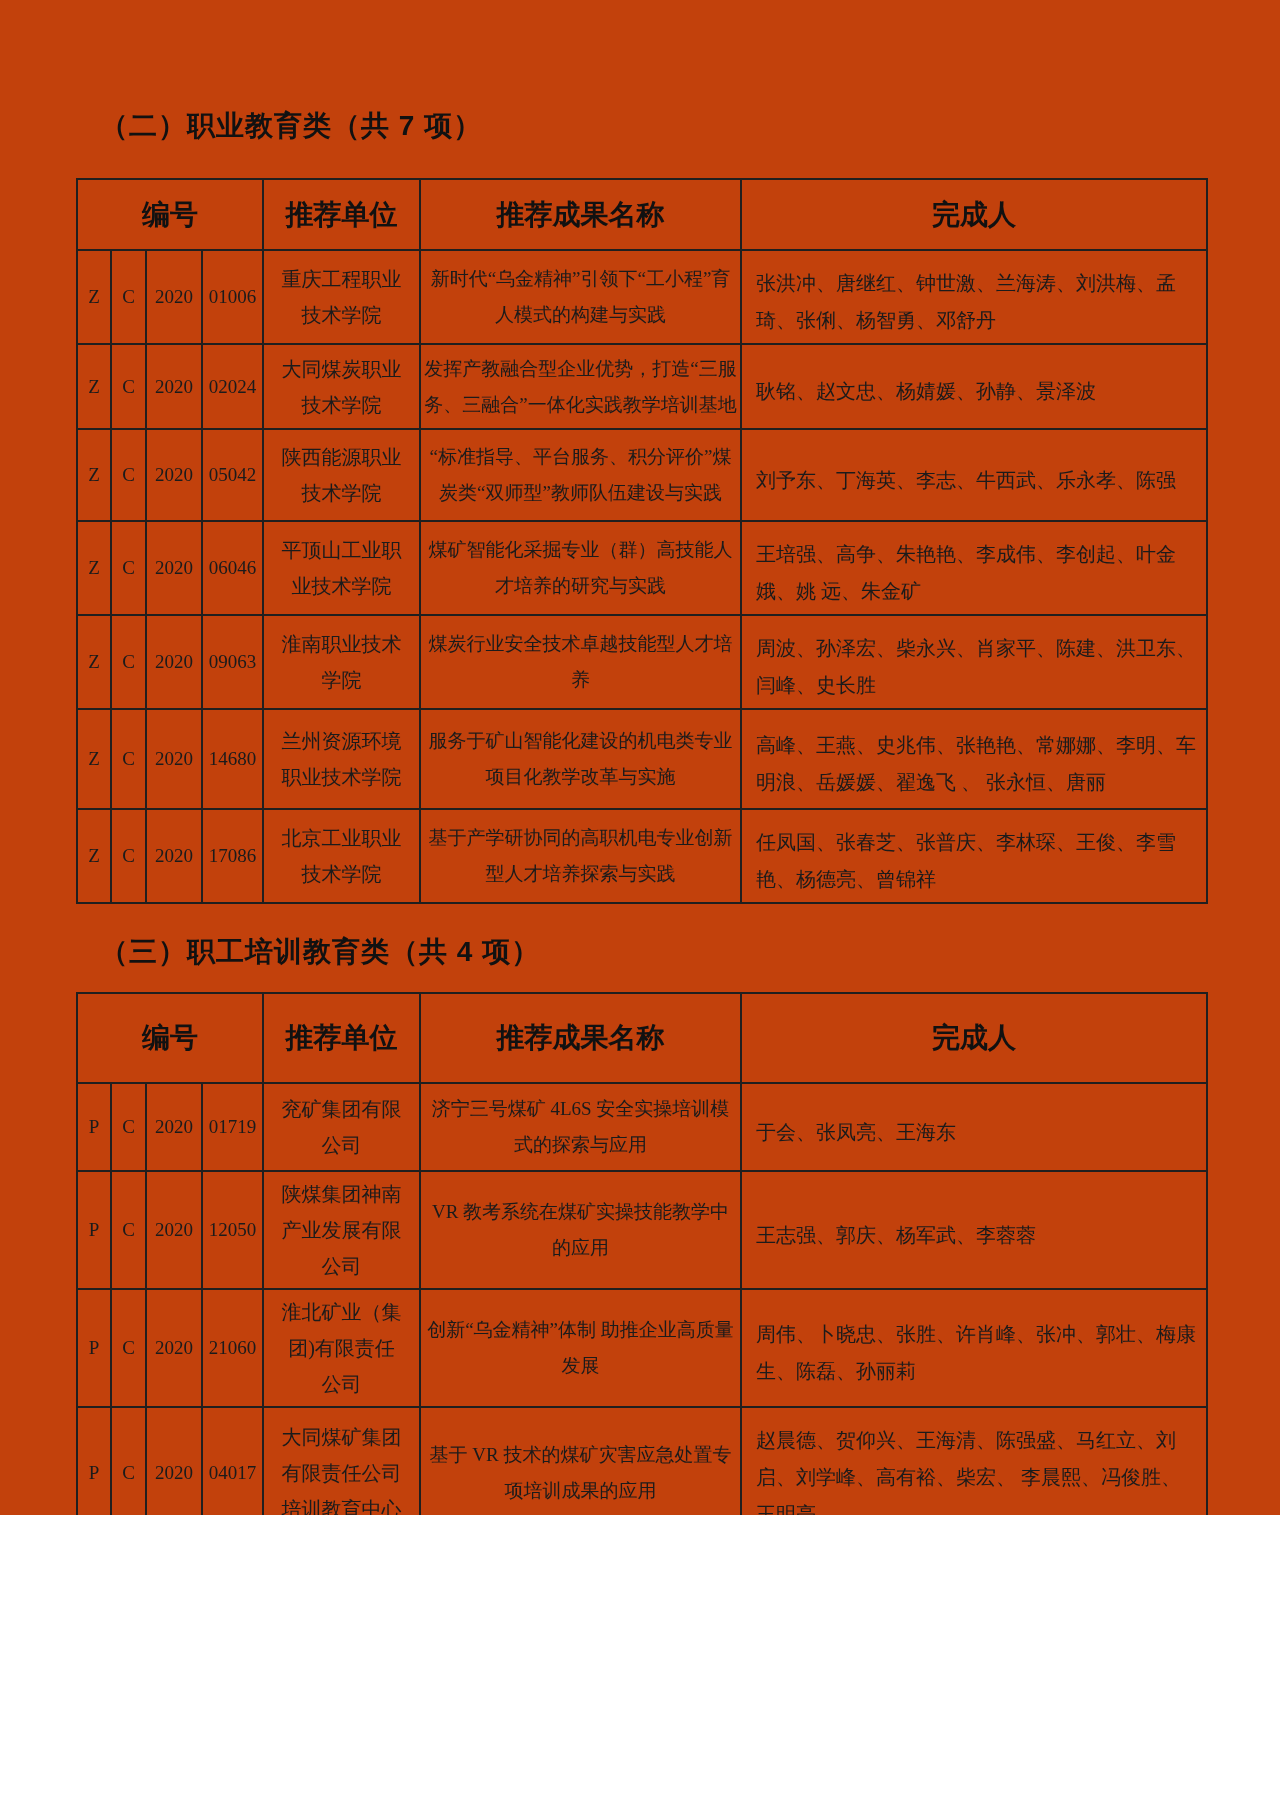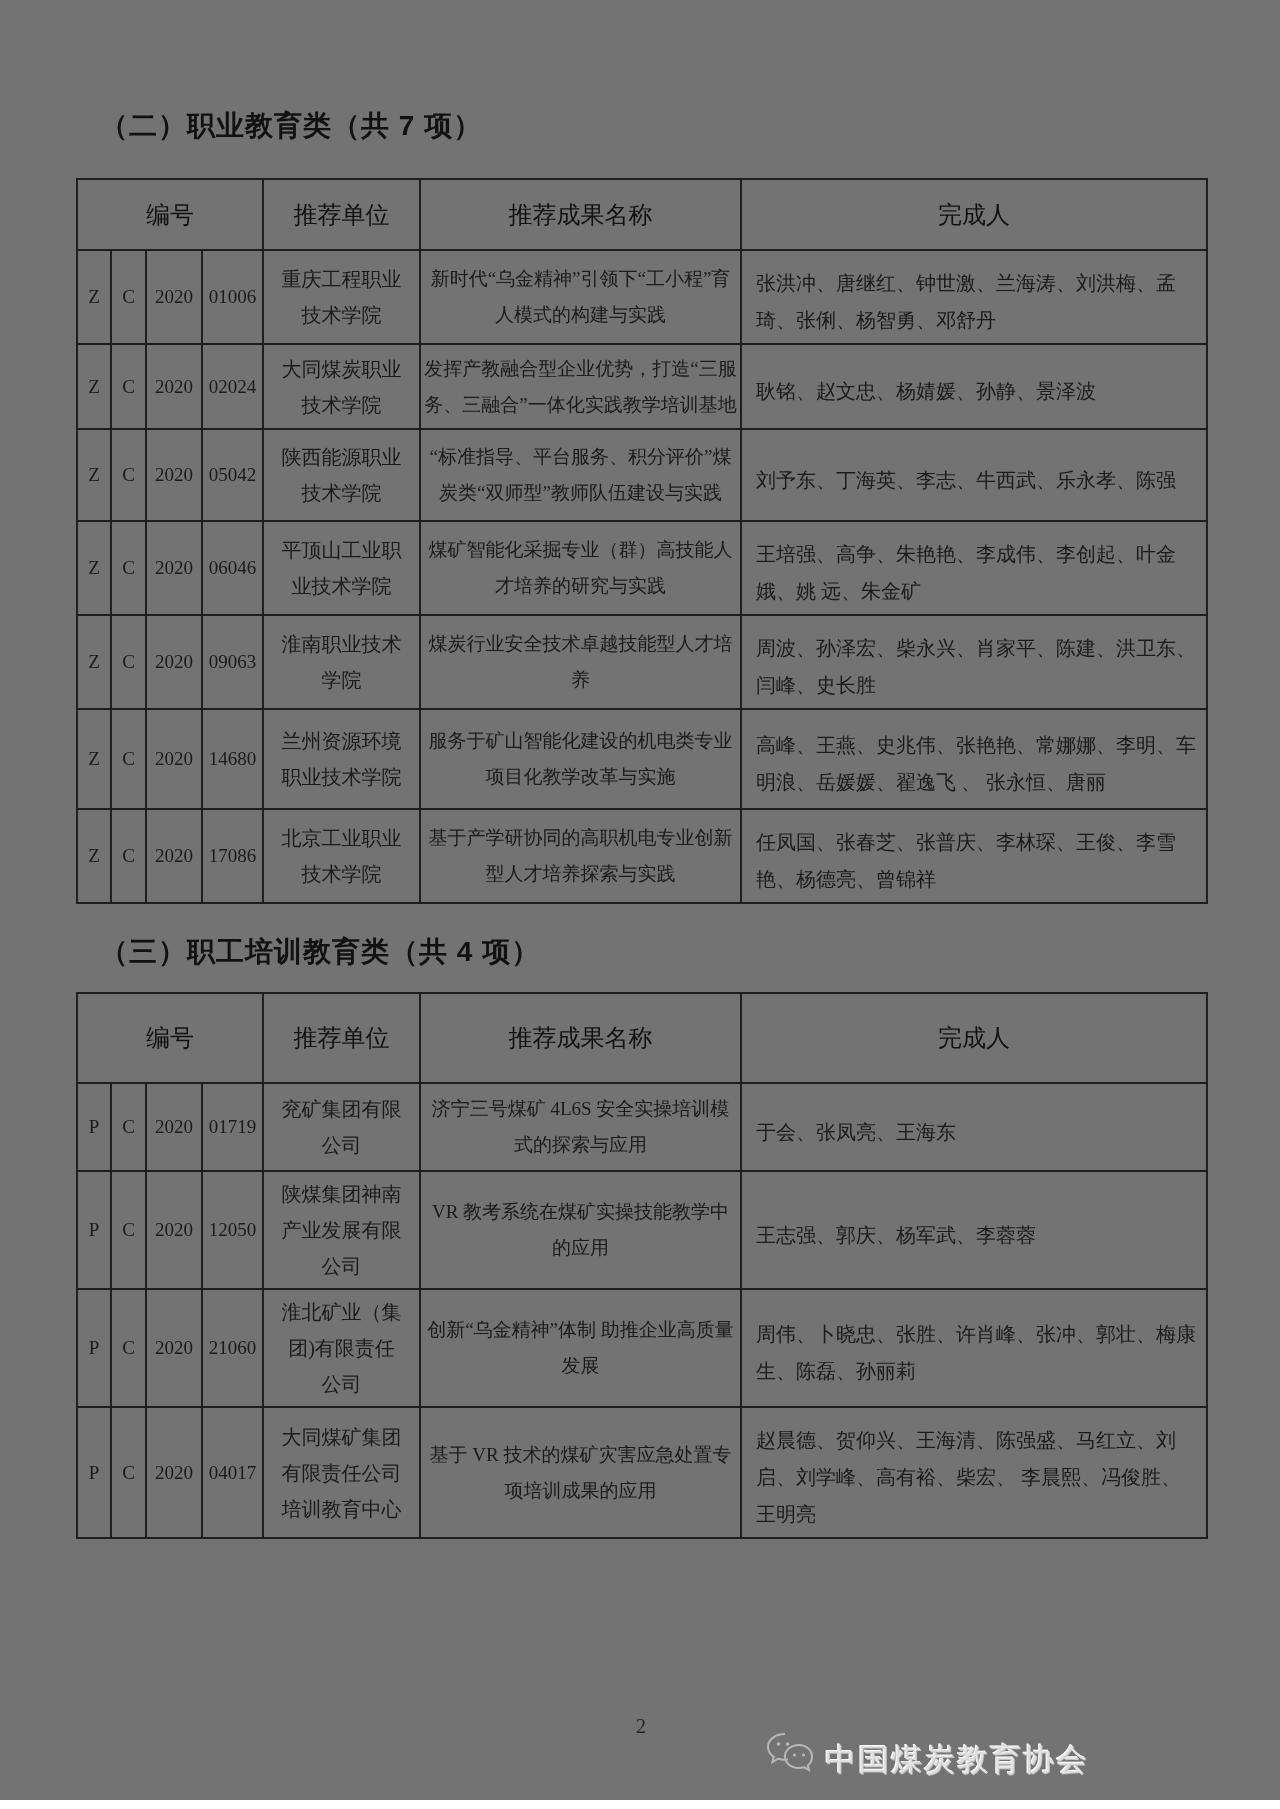--- a/index.html
+++ b/index.html
@@ -1,20 +1,20 @@
 <!DOCTYPE html>
 <html><head>
 <meta charset="utf-8">
 <style>
   * { margin:0; padding:0; box-sizing:border-box; }
   html,body { background:#ffffff; }
   .page {
     position:relative;
-    width:1280px; height:1800px;
-    background:#737373;
+    width:1280px; height:1515px;
+    background:#c2410c;
     overflow:hidden;
     font-family:"Liberation Serif", serif;
     color:#1b1b1b;
   }
   .content { padding-top:106px; }
   .section-heading {
     margin-left:100px;
     font-family:"Liberation Sans", sans-serif;
     font-weight:bold;
     font-size:28px;
@@ -30,22 +30,22 @@
     margin:32px 0 0 76px;
   }
   table.award-table.second { margin-top:20px; }
   .award-table td, .award-table th {
     border:2px solid #1f1f1f;
     vertical-align:middle;
     font-weight:normal;
   }
   .award-table th {
     font-family:"Liberation Sans", sans-serif;
-    font-weight:normal;
-    font-size:24px;
+    font-weight:bold;
+    font-size:28px;
     color:#111;
     text-align:center;
   }
   td.code {
     text-align:center;
     font-size:19px;
     font-family:"Liberation Serif", serif;
     color:#1b1b1b;
   }
   td.unit {

